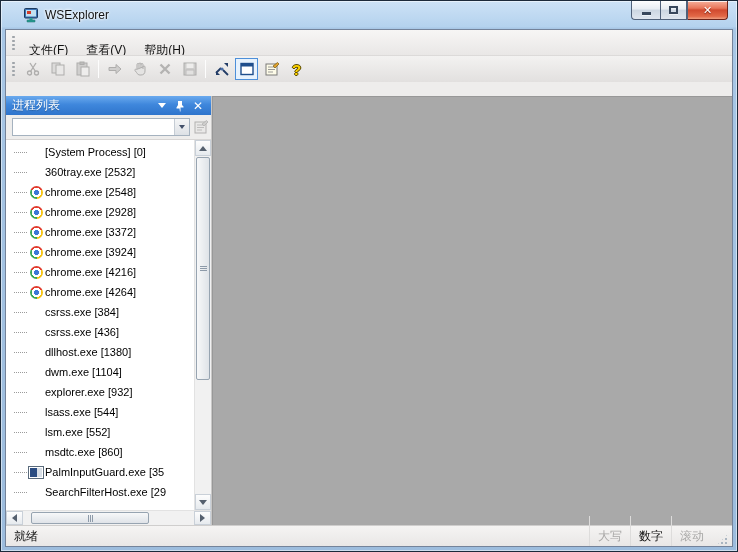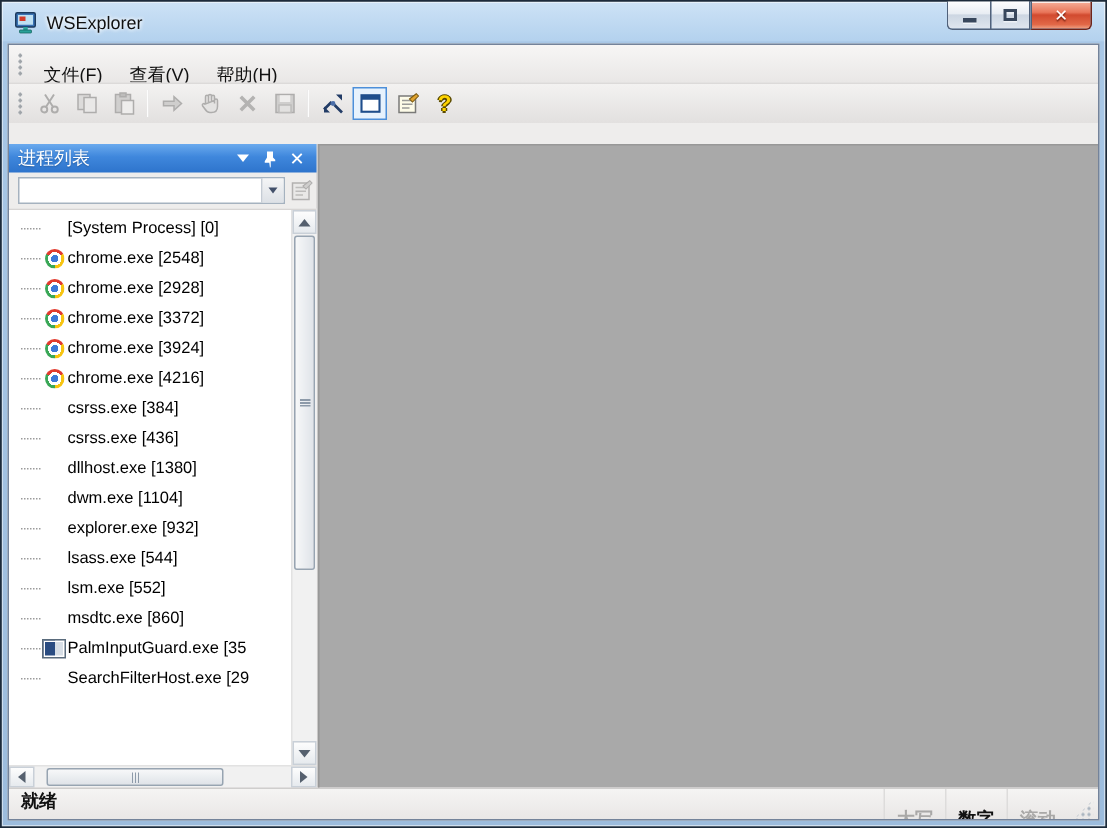--- a/index.html
+++ b/index.html
@@ -2,21 +2,21 @@
 <html><head>
 <meta charset="utf-8">
 <style>
   * { margin:0; padding:0; box-sizing:border-box; }
   body { font-family:"Liberation Sans","DejaVu Sans",sans-serif; background:#333; }
   #win { position:relative; width:738px; height:552px; border:1px solid #1c2a3a;
          background:linear-gradient(180deg,#cde2f6 0px,#b4d2ee 26px,#a8c7e6 27px,#9cbcdd 100%);
          box-shadow:inset 0 0 0 1px rgba(255,255,255,.5); }
 
   
-  .titlebar { height:27px; display:flex; align-items:center; padding-left:8px; }
+  .titlebar { height:27px; display:flex; align-items:center; padding-left:22px; }
   .app-icon { width:16px; height:16px; }
   .title { margin-left:6px; font-size:12px; color:#111; text-shadow:0 0 3px #fff,0 0 3px #fff; }
   .caption-buttons { position:absolute; top:0; right:9px; display:flex; }
   .cap-btn { height:19px; border:1px solid #50617a; border-top:none; display:flex; align-items:center; justify-content:center;
              background:linear-gradient(180deg,#fdfdfe,#e8edf3 45%,#ccd6e2 50%,#dfe6ef); box-shadow:inset 0 1px 0 rgba(255,255,255,.8); cursor:default; }
   .cap-min { width:29px; border-radius:0 0 0 4px; border-right:none; }
   .cap-max { width:27px; }
   .cap-close { width:41px; border-radius:0 0 4px 0; border-color:#6e241a; border-left-color:#50617a;
                background:linear-gradient(180deg,#f6b09b,#e8765a 40%,#d14a2f 50%,#e26847 85%,#efa083); }
   .glyph-min { width:9px; height:3px; background:#38475c; margin-top:7px; box-shadow:0 1px 0 rgba(255,255,255,.6); }
@@ -93,21 +93,21 @@
             display:flex; align-items:center; justify-content:center; }
   .htrack { flex:1; position:relative; }
   .hthumb { position:absolute; left:8px; top:1px; bottom:1px; width:118px; border:1px solid #97a4b1; border-radius:2px;
             background:linear-gradient(180deg,#f7f8f9,#dfe3e8); display:flex; align-items:center; justify-content:center; }
   .hthumb i { width:5px; height:7px; background:repeating-linear-gradient(90deg,#8d9aa9 0 1px,transparent 1px 2px); }
 
   .desktop { flex:1; background:#a9a9a9; box-shadow:inset 1px 1px 0 #989898; }
 
   
   .statusbar { height:21px; background:linear-gradient(180deg,#f5f4f3,#e9e7e6); border-top:1px solid #cfcecd;
-               display:flex; font-size:12px; padding:0 3px 0 8px;font-weight:bold; }
+               display:flex; align-items:center; font-size:12px; padding:0 3px 0 8px; }
   .status-text { flex:1; color:#111; }
   .ind { padding:12px 8px; border-left:1px solid #dddcdb; color:#111; }
   .ind.off { color:#a9a8a7; }
   .grip-corner { width:13px; height:13px; margin-left:4px; align-self:flex-end;
       background-image:radial-gradient(circle,#aab5c0 35%,transparent 40%); background-size:4px 4px;
       clip-path:polygon(100% 0,100% 100%,0 100%); }
 </style>
 </head>
 <body>
 
@@ -259,20 +259,25 @@
         </div>
 
         <div class="list-wrap">
           <div class="tree">
   <div class="row">
     <span class="stub"></span>
     <span class="picon"></span>
     <span class="plabel">[System Process] [0]</span>
   </div>
 
+  <div class="row">
+    <span class="stub"></span>
+    <span class="picon"></span>
+    <span class="plabel">360tray.exe [2532]</span>
+  </div>
 
   <div class="row">
     <span class="stub"></span>
     <span class="picon chrome-icon"></span>
     <span class="plabel">chrome.exe [2548]</span>
   </div>
 
 
   <div class="row">
     <span class="stub"></span>
@@ -291,20 +296,25 @@
     <span class="picon chrome-icon"></span>
     <span class="plabel">chrome.exe [3924]</span>
   </div>
 
   <div class="row">
     <span class="stub"></span>
     <span class="picon chrome-icon"></span>
     <span class="plabel">chrome.exe [4216]</span>
   </div>
 
+  <div class="row">
+    <span class="stub"></span>
+    <span class="picon chrome-icon"></span>
+    <span class="plabel">chrome.exe [4264]</span>
+  </div>
 
   <div class="row">
     <span class="stub"></span>
     <span class="picon"></span>
     <span class="plabel">csrss.exe [384]</span>
   </div>
 
   <div class="row">
     <span class="stub"></span>
     <span class="picon"></span>

